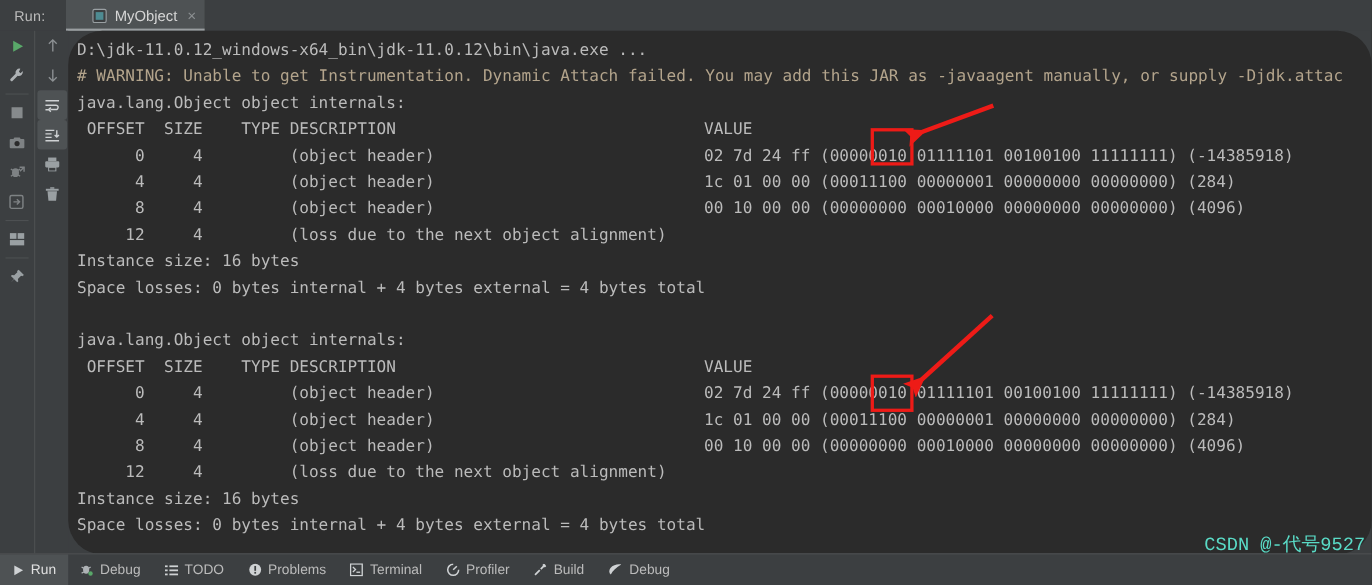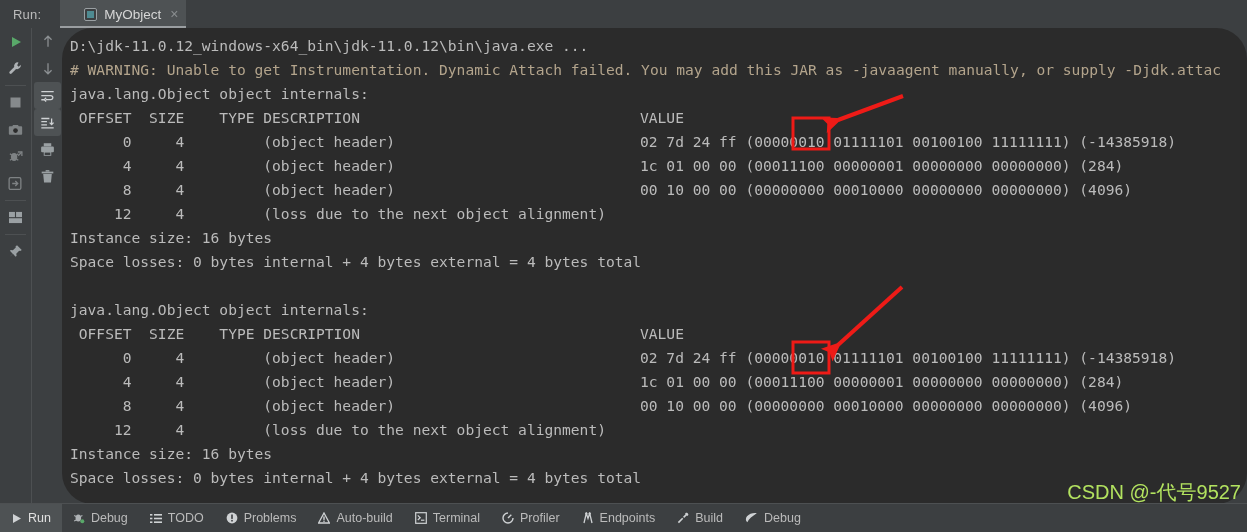--- a/index.html
+++ b/index.html
@@ -74,21 +74,21 @@
   .row{position:relative;height:24px;}
   .colL{position:absolute;left:0;top:0;}
   .colV{position:absolute;left:570px;top:0;}
 
   
   .annot{position:absolute;left:0;top:0;width:1247px;height:532px;pointer-events:none;}
 
   
   .watermark{
     position:absolute;right:6px;bottom:26px;
-    color:#bef264;font-size:20px;font-family:Liberation Sans, sans-serif;
+    color:#5eead4;font-size:17px;font-family:Liberation Mono, monospace;
     opacity:.92;
   }
 
   
   .statusbar{
     position:absolute;left:0;bottom:0;width:1247px;height:28px;
     background:#3c3f41;border-top:1px solid #4d5052;
     display:flex;align-items:center;
   }
   .sitem{
@@ -262,59 +262,39 @@
             <circle cx="6" cy="6" r="5.4" fill="#cfd2d4"></circle>
             <rect x="5.2" y="2.5" width="1.6" height="4.4" fill="#3c3f41"></rect>
             <rect x="5.2" y="7.9" width="1.6" height="1.6" fill="#3c3f41"></rect>
           </svg>
         </span>
         <span>Problems</span>
       </div>
       <div class="sitem">
         <span class="gl">
           <svg width="12" height="12" viewBox="0 0 12 12">
-            <path d="M6 1l5.4 10H0.6z" fill="none" stroke="#cfd2d4" stroke-width="1.3"></path>
-            <rect x="5.3" y="4.4" width="1.4" height="3.5" fill="#cfd2d4"></rect>
-            <rect x="5.3" y="8.6" width="1.4" height="1.3" fill="#cfd2d4"></rect>
-          </svg>
-        </span>
-        <span>Auto-build</span>
-      </div>
-      <div class="sitem">
-        <span class="gl">
-          <svg width="12" height="12" viewBox="0 0 12 12">
             <rect x="0.7" y="0.7" width="10.6" height="10.6" fill="none" stroke="#cfd2d4" stroke-width="1.2"></rect>
             <path d="M2.8 3.4l2.4 2.3-2.4 2.3" stroke="#cfd2d4" stroke-width="1.2" fill="none"></path>
             <rect x="6" y="7.6" width="3.4" height="1.2" fill="#cfd2d4"></rect>
           </svg>
         </span>
         <span>Terminal</span>
       </div>
       <div class="sitem">
         <span class="gl">
           <svg width="12" height="12" viewBox="0 0 12 12">
             <path d="M6 1a5 5 0 1 0 5 5" fill="none" stroke="#cfd2d4" stroke-width="1.4"></path>
             <path d="M6 6l3.3-3.3" stroke="#cfd2d4" stroke-width="1.4"></path>
           </svg>
         </span>
         <span>Profiler</span>
       </div>
       <div class="sitem">
         <span class="gl">
           <svg width="12" height="12" viewBox="0 0 12 12">
-            <path d="M2 11L4.3 1.4 6 6.4 7.7 1.4 10 11" fill="none" stroke="#cfd2d4" stroke-width="1.3"></path>
-            <circle cx="4.3" cy="1.6" r="1.2" fill="#cfd2d4"></circle>
-            <circle cx="7.7" cy="1.6" r="1.2" fill="#cfd2d4"></circle>
-          </svg>
-        </span>
-        <span>Endpoints</span>
-      </div>
-      <div class="sitem">
-        <span class="gl">
-          <svg width="12" height="12" viewBox="0 0 12 12">
             <path d="M10.6 1.4L6.6 5.4M1.4 10.6l4.3-4.3" stroke="#cfd2d4" stroke-width="1.6"></path>
             <path d="M9.3 0.4l2.3 2.3-1.3 1.3-2.3-2.3z" fill="#cfd2d4"></path>
           </svg>
         </span>
         <span>Build</span>
       </div>
       <div class="sitem">
         <span class="gl">
           <svg width="13" height="12" viewBox="0 0 13 12">
             <path d="M11.8 1.2C9 0.4 4.2 1.5 2 4.3c-1.6 2-1.5 4.6.3 6 1.6-3.6 5-6.2 9.5-9.1z" fill="#cfd2d4"></path>

